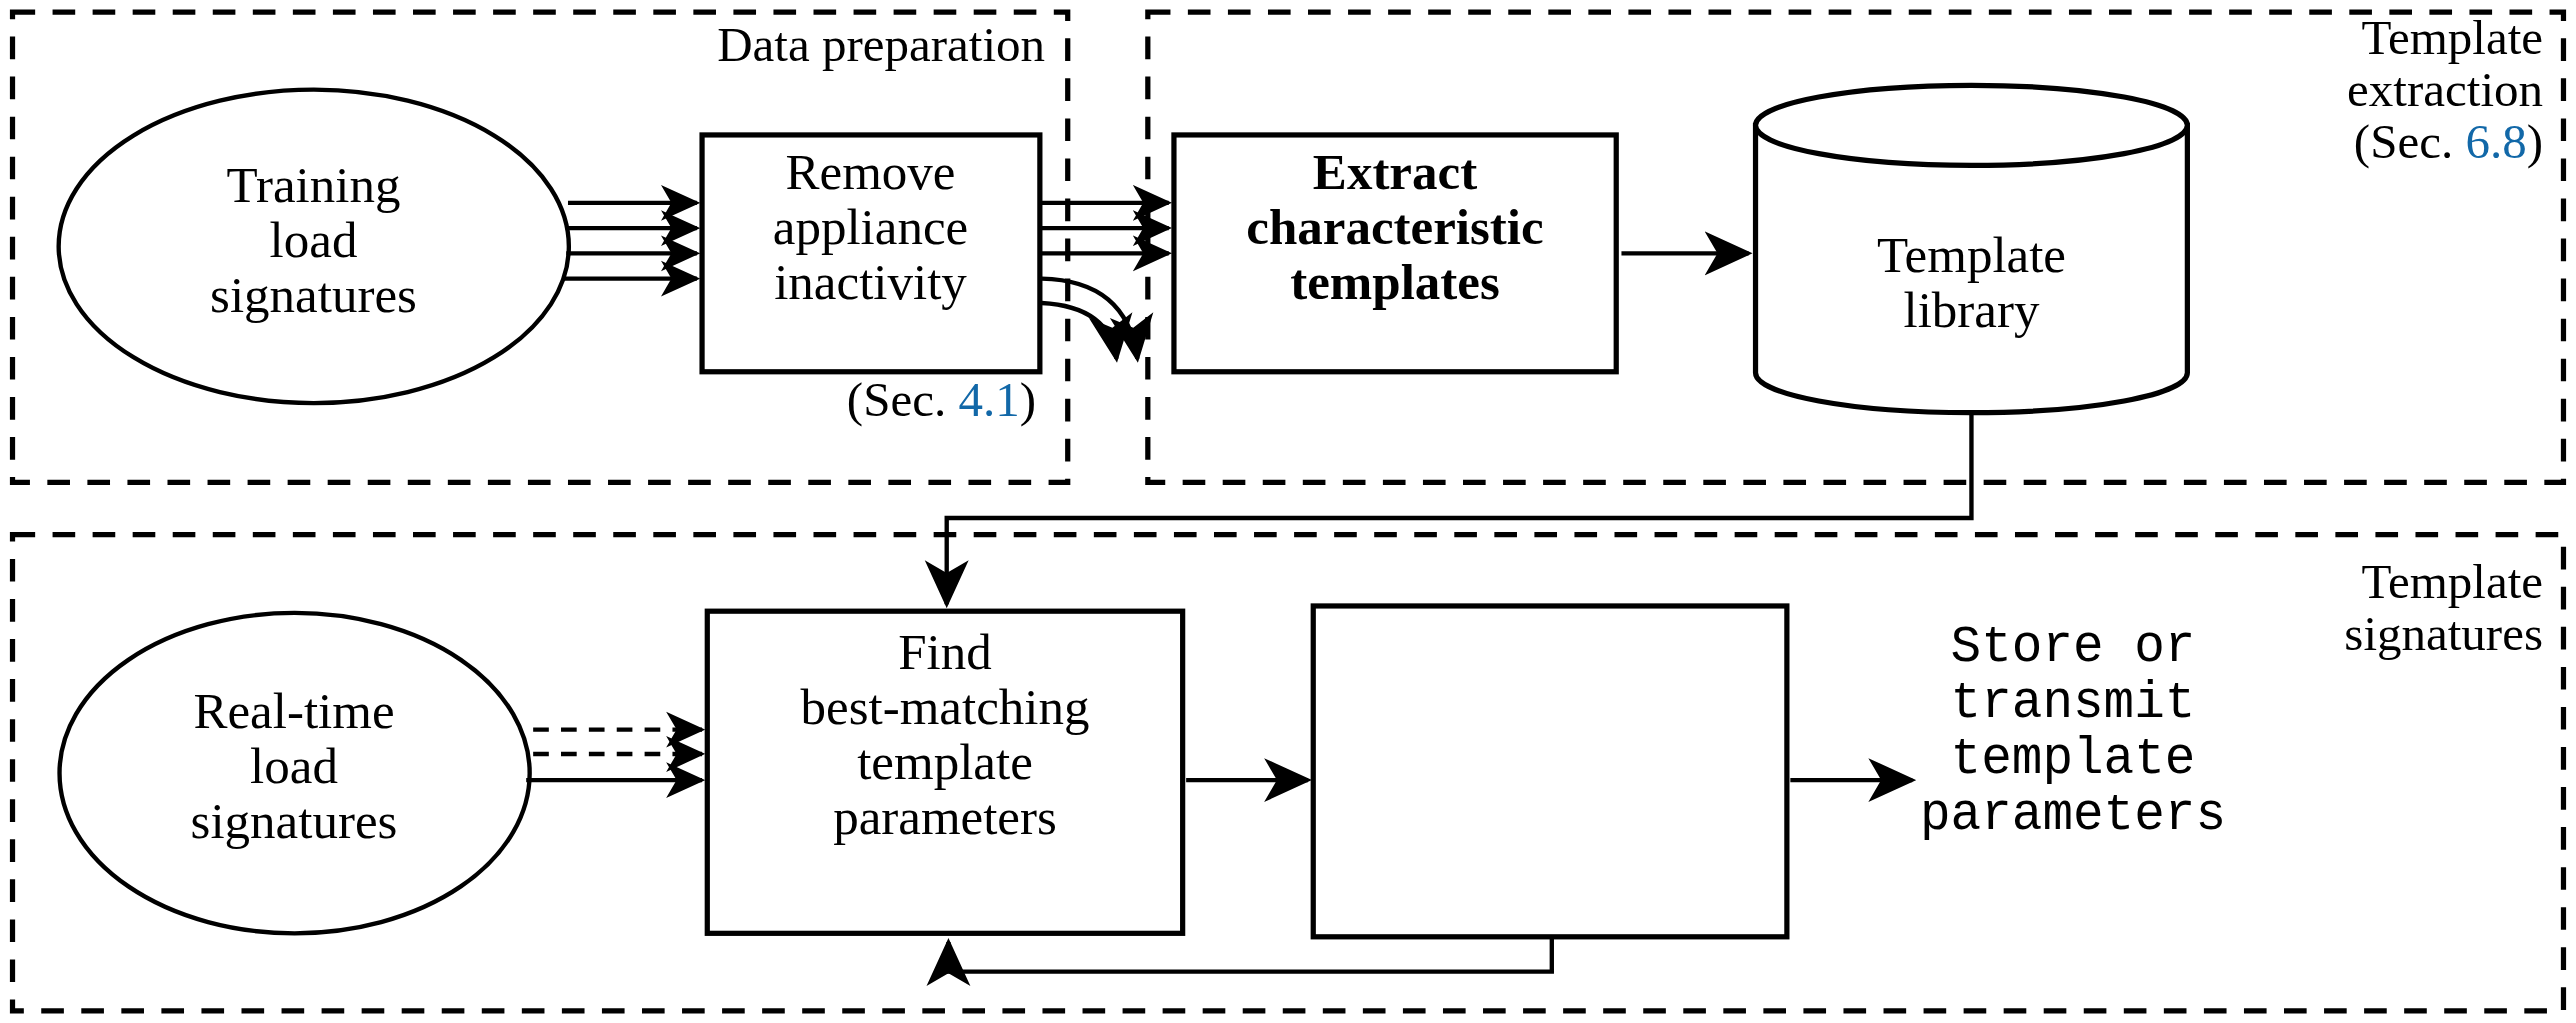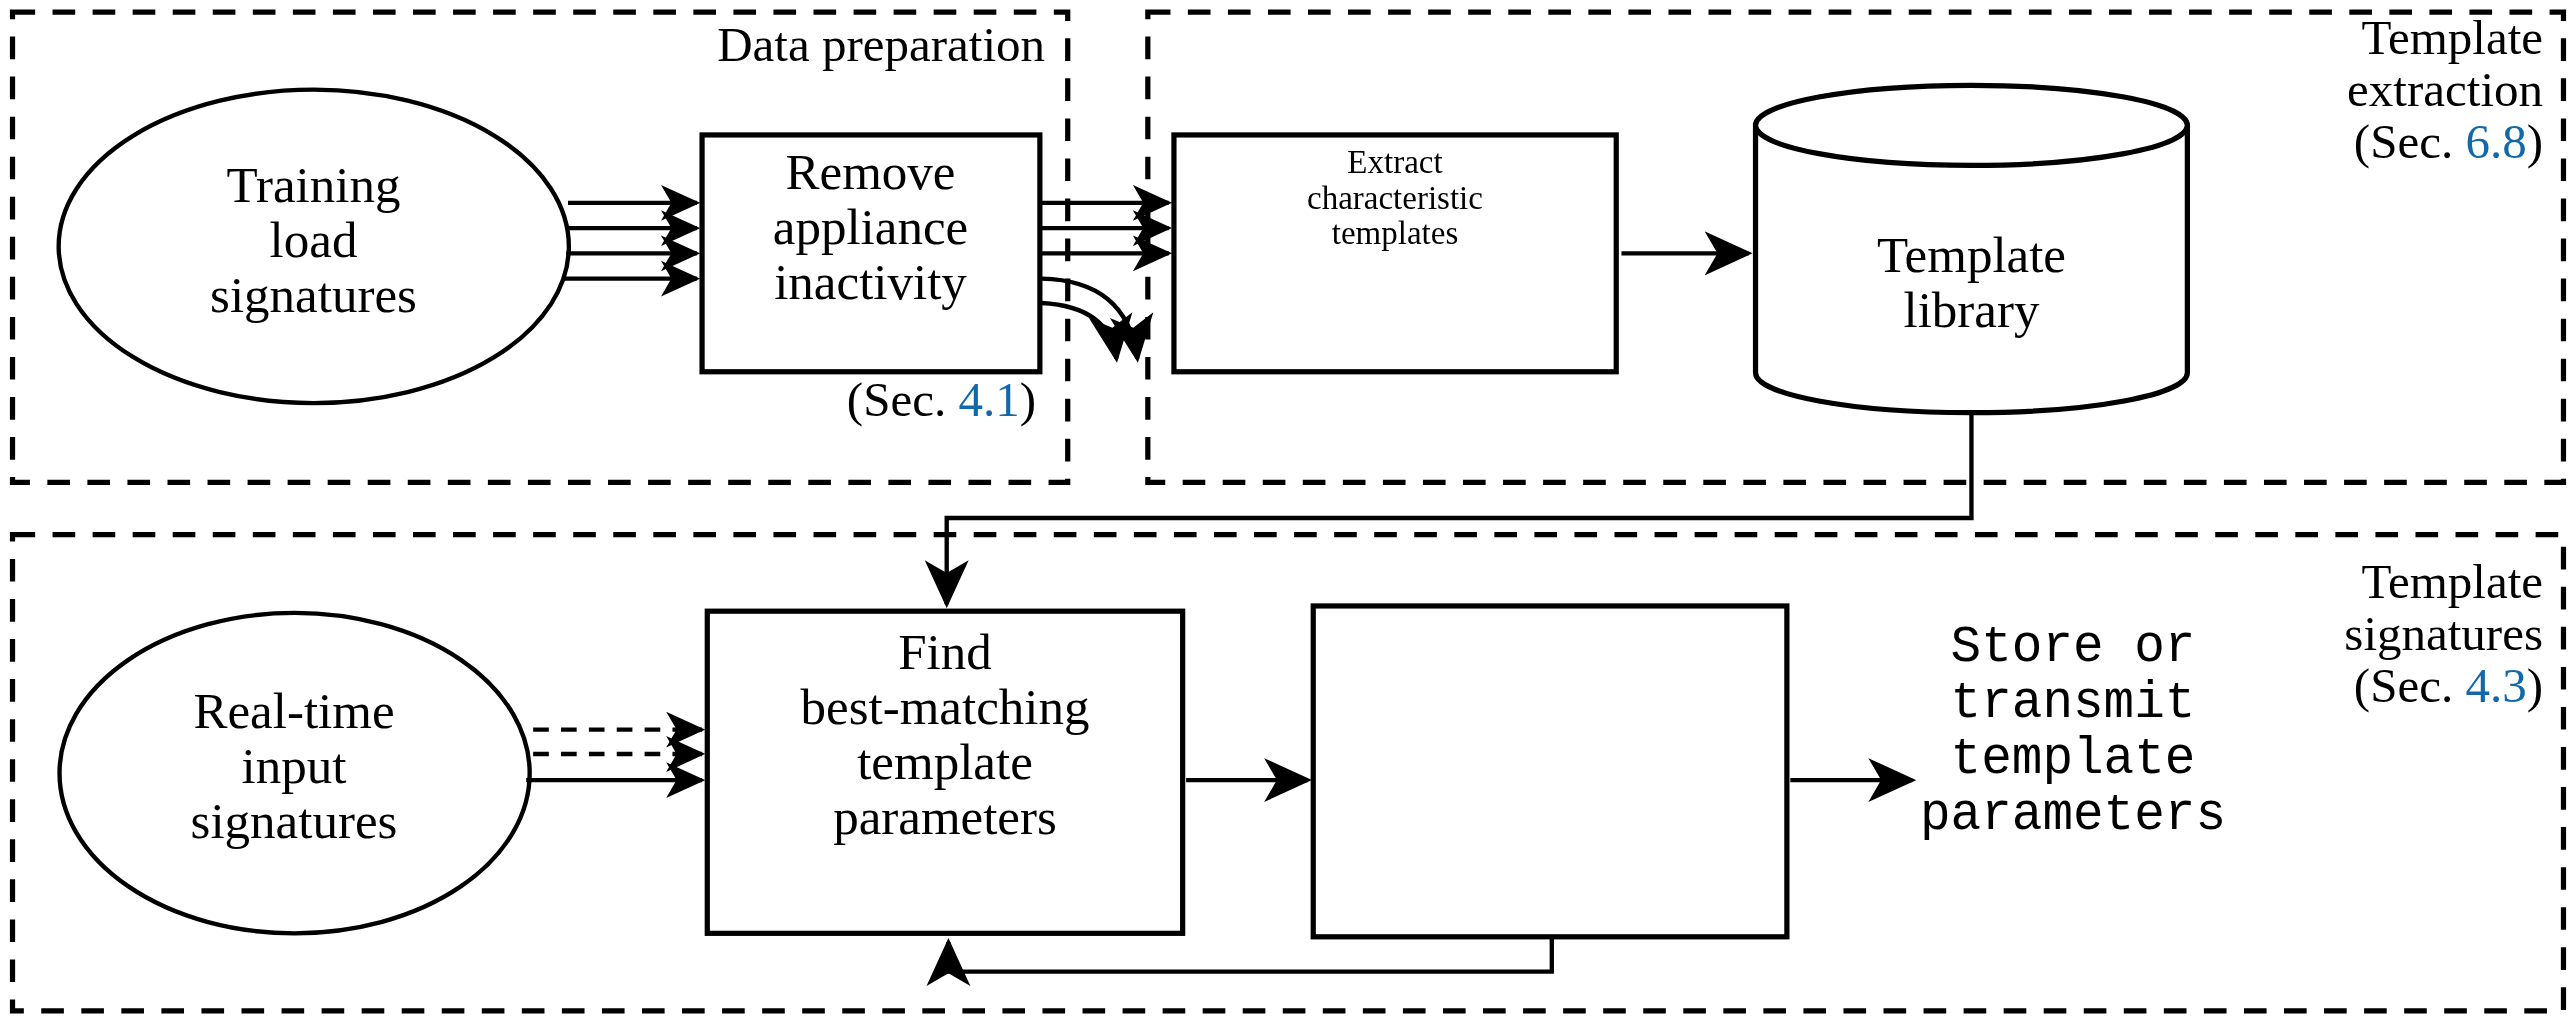--- a/index.html
+++ b/index.html
@@ -136,42 +136,39 @@
     <div>Template</div>
     <div>extraction</div>
     <div>
       <span>(Sec. </span><span class="sec-ref">6.8</span><span>)</span>
     </div>
   </div>
 
   <div class="group-label" style="left: 2186px; top: 556px; width: 357px; font-size: 49px;">
     <div>Template</div>
     <div>signatures</div>
-    <div>
-      <span>(Sec. </span><span class="sec-ref">4.3</span><span>)</span>
-    </div>
   </div>
 
   <div class="node-text" style="left: 96px; top: 158px; width: 435px; font-size: 51px;">Training
 load
 signatures</div>
 
   <div class="node-text" style="left: 693px; top: 145px; width: 355px; font-size: 51px;">Remove
 appliance
 inactivity</div>
 
-  <div class="node-text" style="left: 1174px; top: 145px; width: 442px; font-size: 33px;">Extract
+  <div class="node-text" style="left: 1174px; top: 145px; width: 442px; font-size: 51px; font-weight: bold;">Extract
 characteristic
 templates</div>
 
   <div class="node-text" style="left: 1771px; top: 228px; width: 401px; font-size: 51px;">Template
 library</div>
 
   <div class="node-text" style="left: 85px; top: 684px; width: 418px; font-size: 51px;">Real-time
-input
+load
 signatures</div>
 
   <div class="node-text" style="left: 702px; top: 625px; width: 486px; font-size: 51px;">Find
 best-matching
 template
 parameters</div>
 
 
   <div class="plain-label" style="left: 1912px; top: 620px; width: 322px; font-size: 51px;">Store or
 transmit

